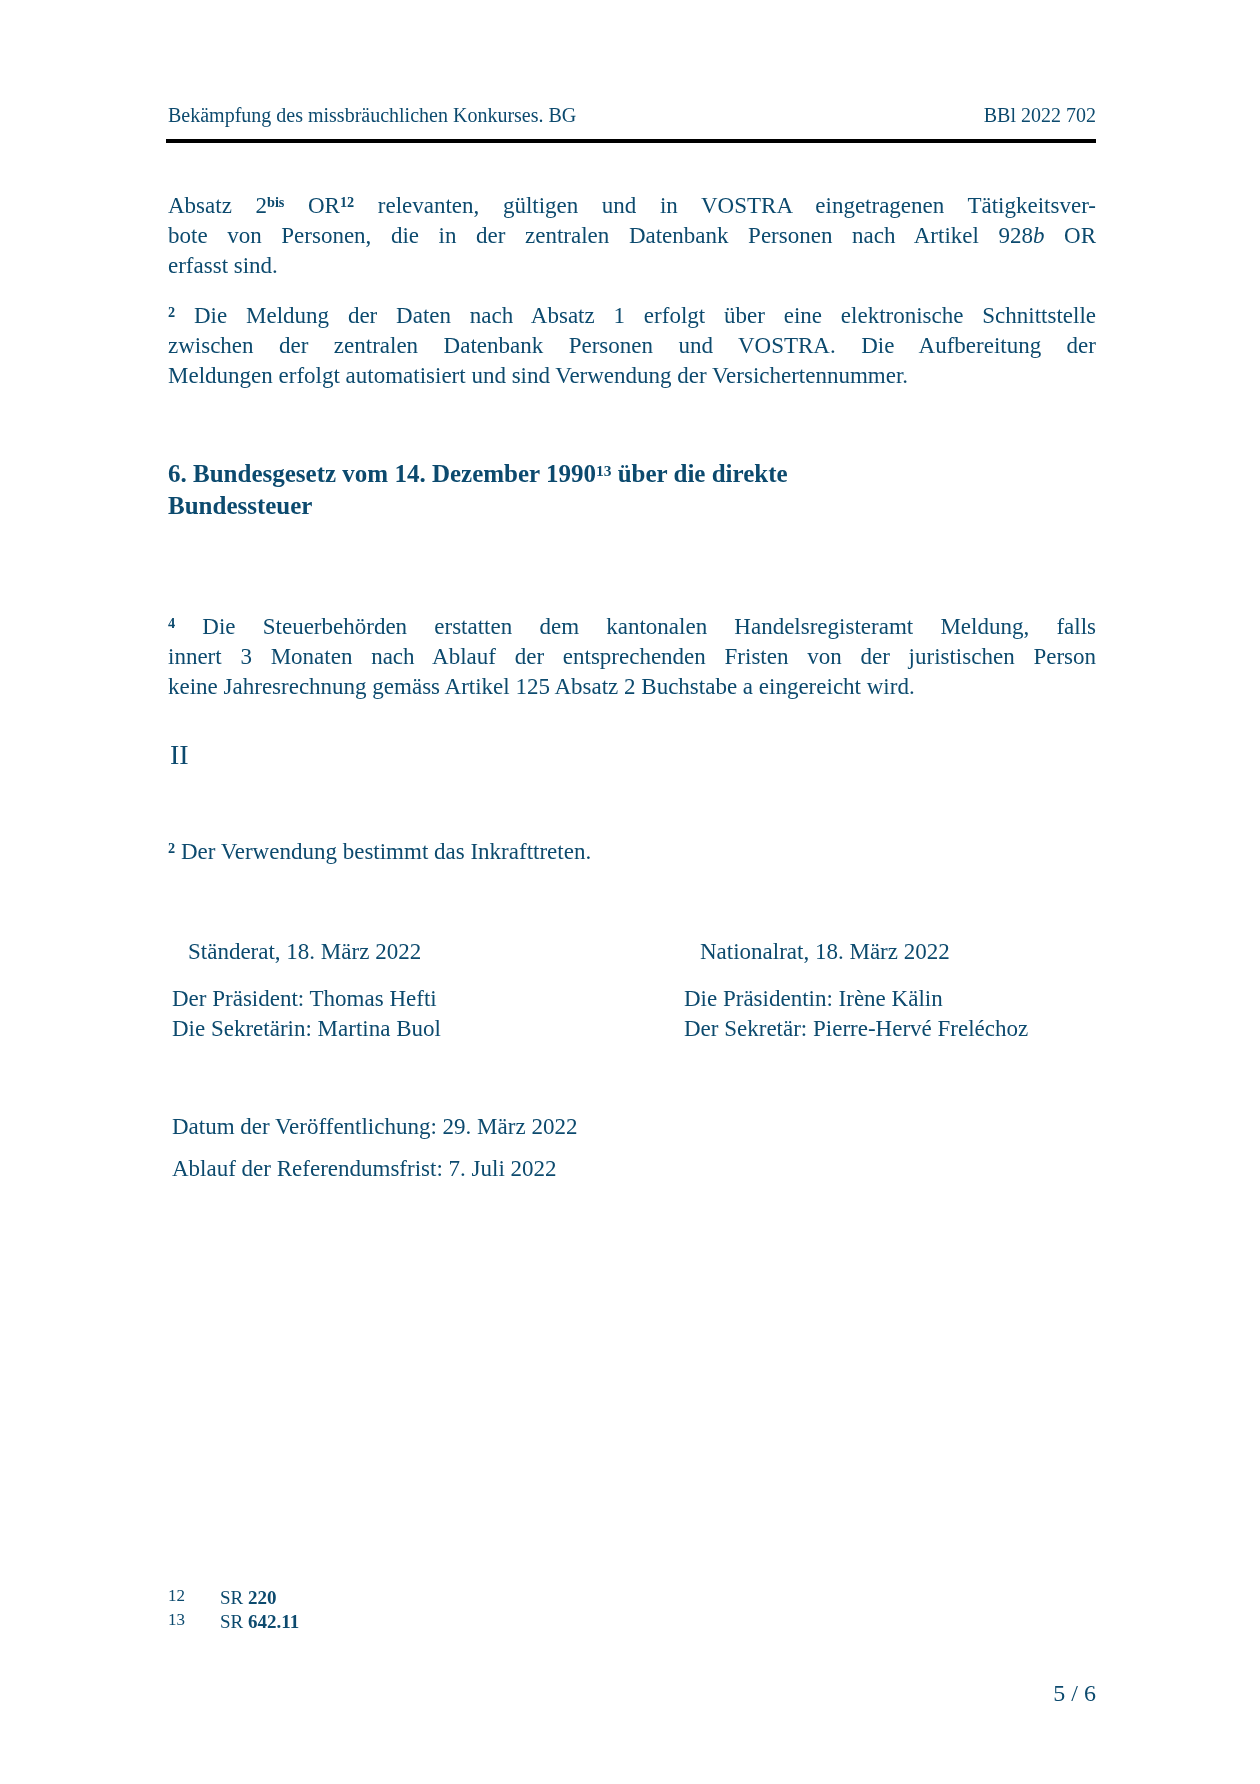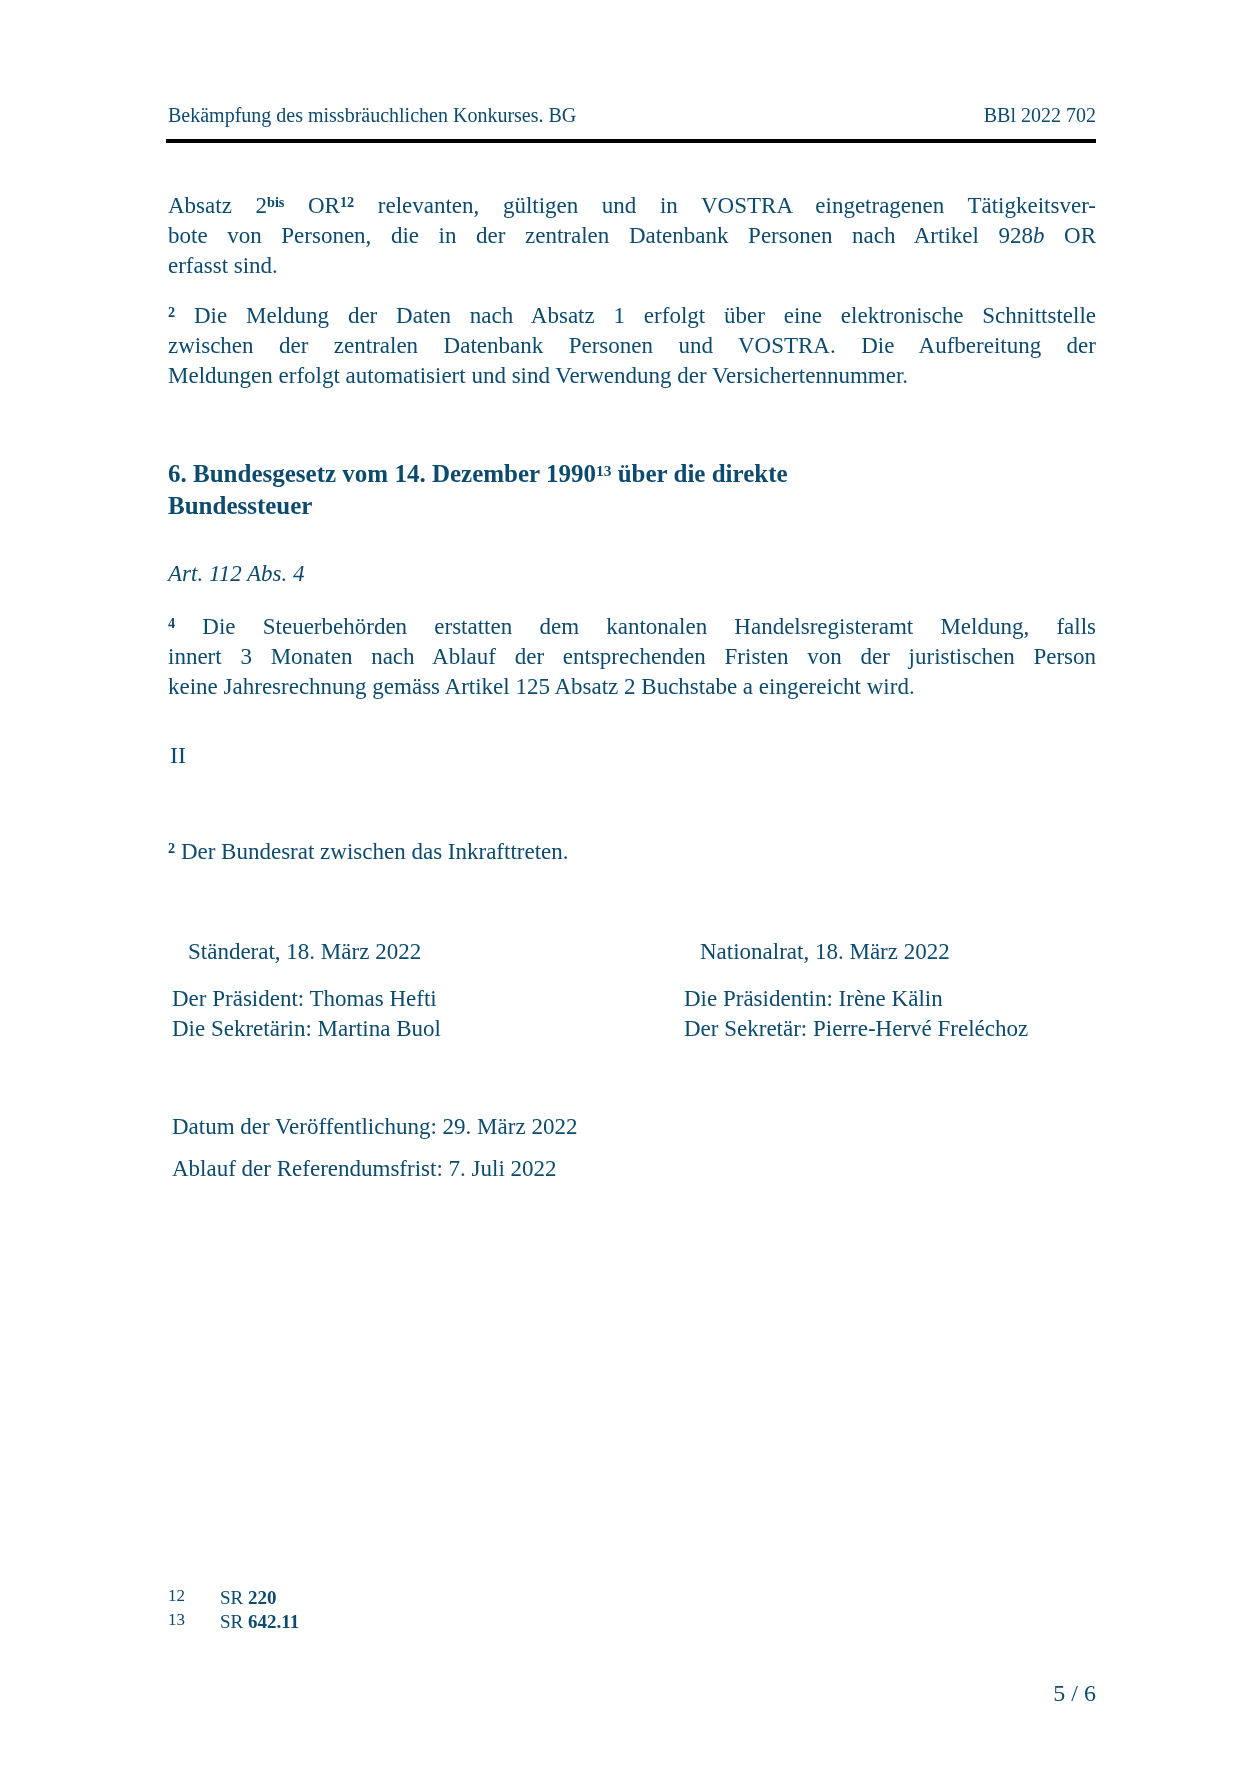--- a/index.html
+++ b/index.html
@@ -36,21 +36,21 @@
   .heading{
     left:168px; width:928px;
     font-size:25px; line-height:32px; font-weight:bold;
   }
   .art-line{
     left:168px; width:928px;
     font-size:23px; line-height:30px; font-style:italic;
   }
   .label-ii{
     left:170px; width:928px;
-    font-size:24px; line-height:30px;
+    font-size:28px; line-height:30px;
   }
   
   .councils{left:172px; top:937px; width:924px; height:110px;}
   .council-col{position:absolute; top:0; width:440px; font-size:23px; line-height:30px;}
   .council-col .date-line{position:absolute; top:0; left:16px; width:440px;}
   .council-col .president-line{position:absolute; top:47px; left:0; width:440px;}
   .council-col .secretary-line{position:absolute; top:77px; left:0; width:440px;}
   .col-left{left:0;}
   .col-right{left:512px;}
   
@@ -85,33 +85,32 @@
       <div class="tline just"><span class="sup">2</span><span> Die Meldung der Daten nach Absatz 1 erfolgt über eine elektronische Schnittstelle</span></div>
       <div class="tline just"><span>zwischen der zentralen Datenbank Personen und VOSTRA. Die Aufbereitung der</span></div>
       <div class="tline"><span>Meldungen erfolgt automatisiert und sind Verwendung der Versichertennummer.</span></div>
     </div>
 
   <div class="abs heading" style="top:455px">
       <div class="tline"><span>6. Bundesgesetz vom 14. Dezember 1990</span><span class="sup">13</span><span> über die direkte</span></div>
       <div class="tline"><span>Bundessteuer</span></div>
     </div>
 
-  <div class="abs art-line" style="top:559px">Art. 112 Abs. 4</div>
 
   <div class="abs body-par" style="top:608px">
       <div class="tline just"><span class="sup">4</span><span> Die Steuerbehörden erstatten dem kantonalen Handelsregisteramt Meldung, falls</span></div>
       <div class="tline just"><span>innert 3 Monaten nach Ablauf der entsprechenden Fristen von der juristischen Person</span></div>
       <div class="tline"><span>keine Jahresrechnung gemäss Artikel 125 Absatz 2 Buchstabe a eingereicht wird.</span></div>
     </div>
 
   <div class="abs label-ii" style="top:740px">II</div>
 
 
   <div class="abs body-par" style="top:833px">
-      <div class="tline"><span class="sup">2</span><span> Der Bundesrat zwischen das Inkrafttreten.</span></div>
+      <div class="tline"><span class="sup">2</span><span> Der Verwendung bestimmt das Inkrafttreten.</span></div>
     </div>
 
   <div class="abs councils">
     <div class="council-col col-left">
       <div class="date-line">Ständerat, 18. März 2022</div>
       <div class="president-line">Der Präsident: Thomas Hefti</div>
       <div class="secretary-line">Die Sekretärin: Martina Buol</div>
     </div>
     <div class="council-col col-right">
       <div class="date-line">Nationalrat, 18. März 2022</div>

